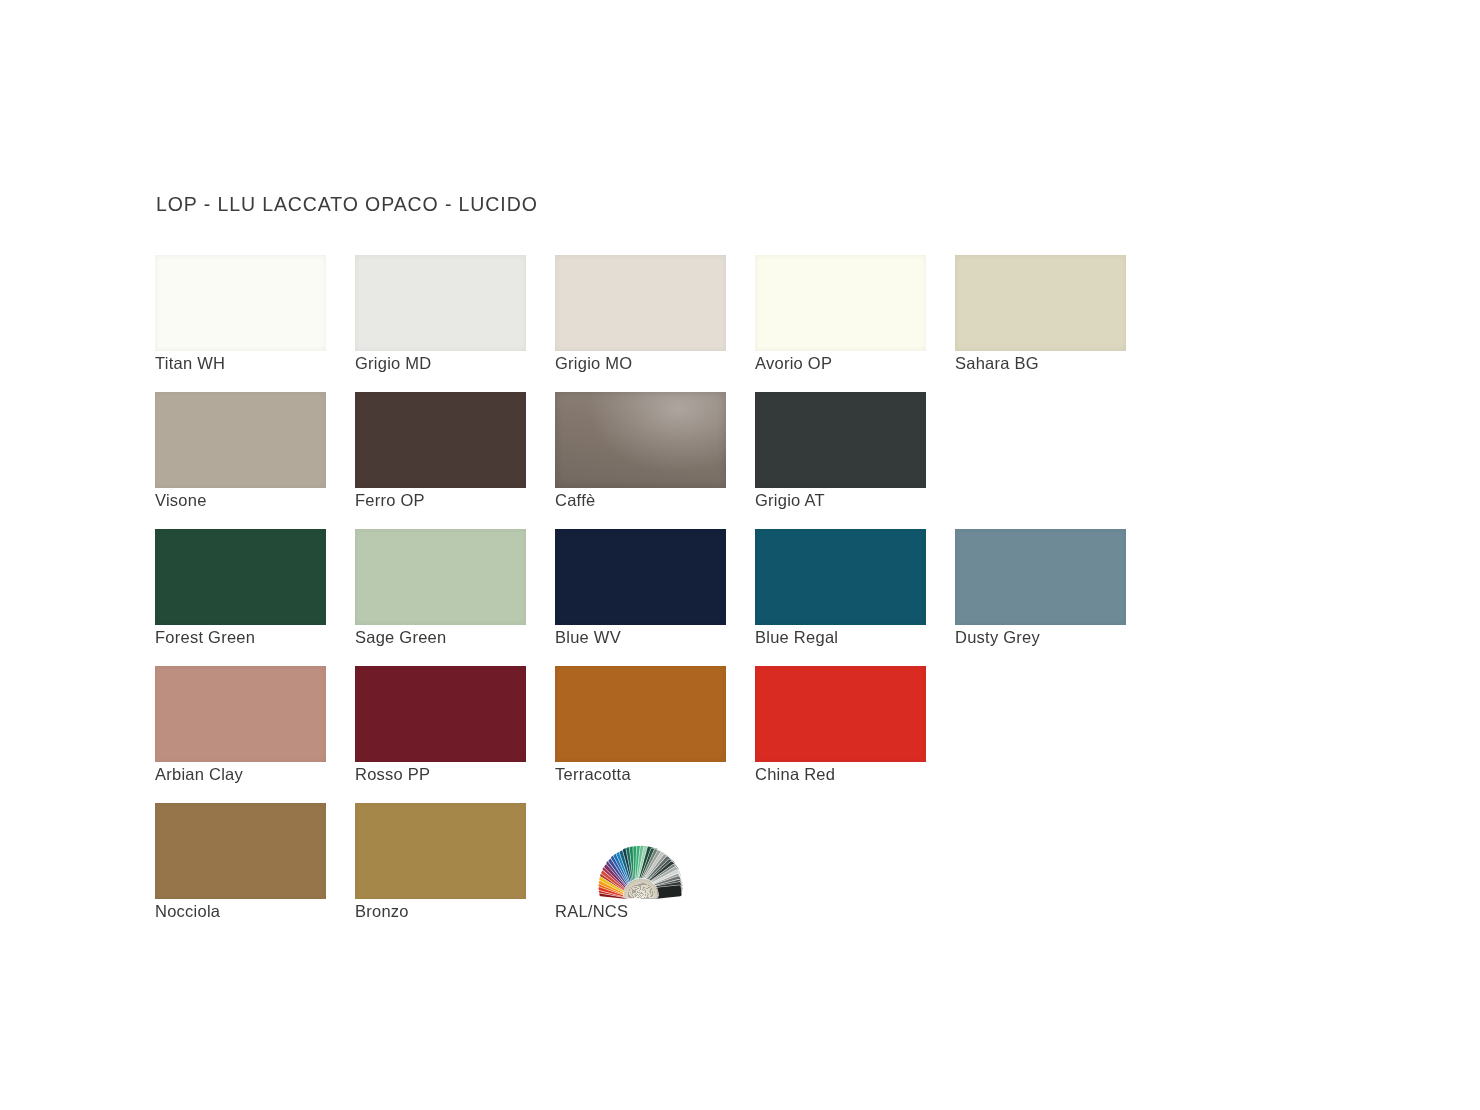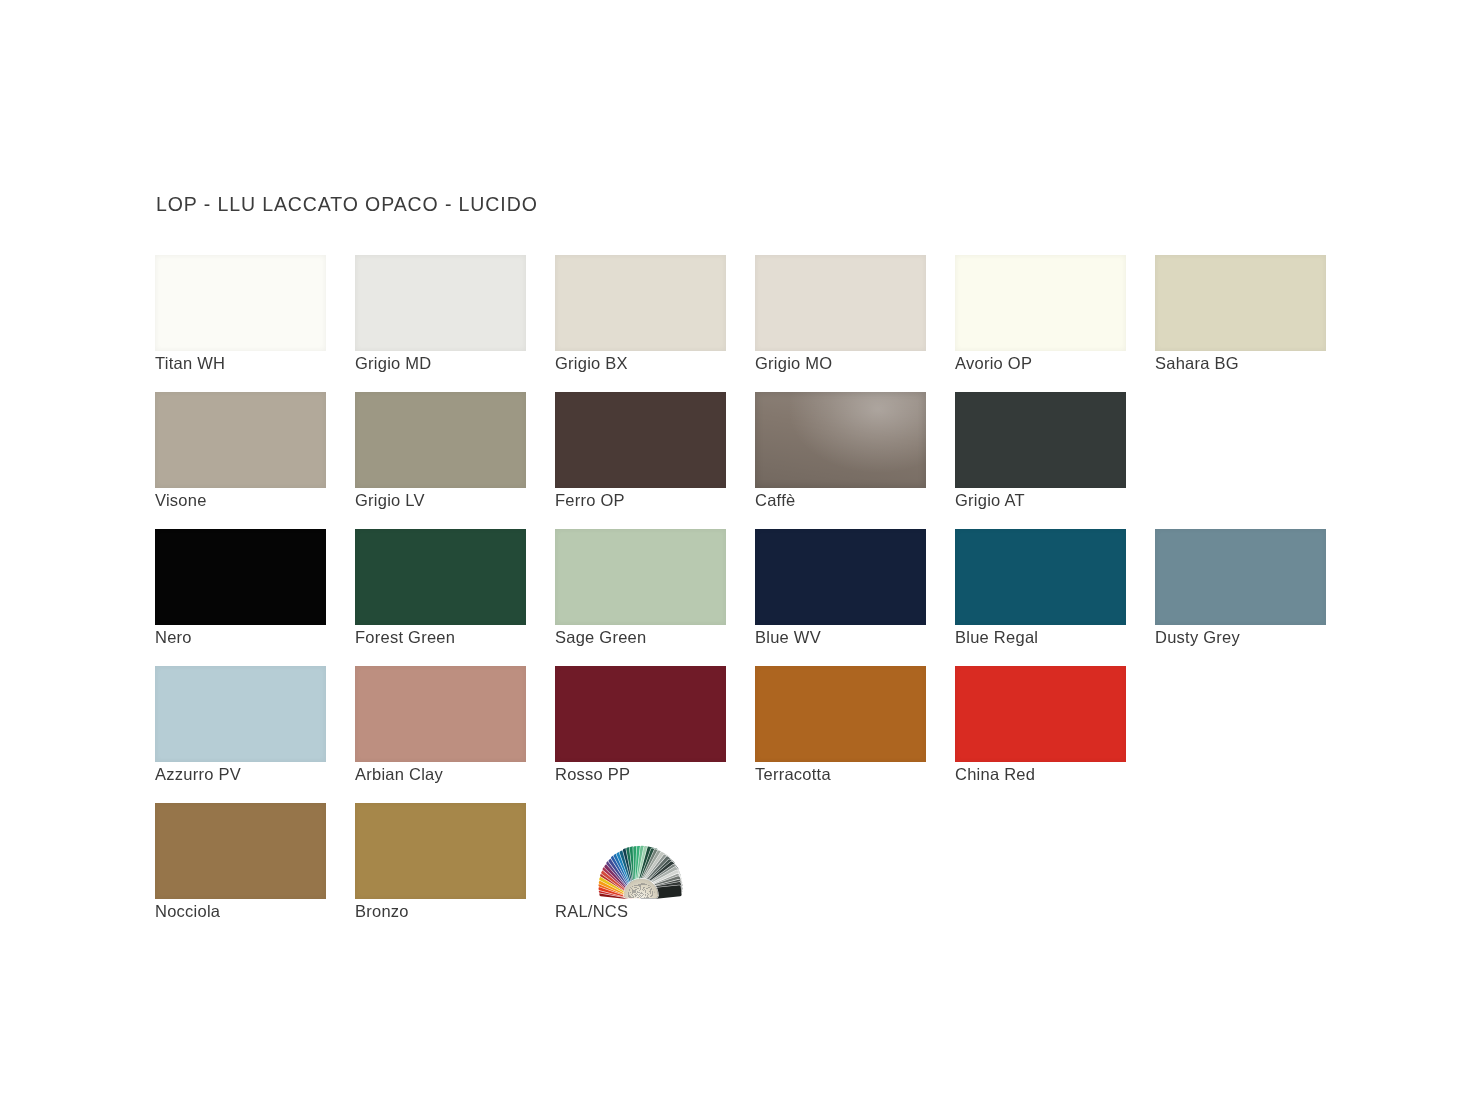--- a/index.html
+++ b/index.html
@@ -164,64 +164,52 @@
       <div class="swatch-row">
         <div class="swatch-cell">
           <div class="swatch-chip soft" style="background: rgb(251, 251, 246);"></div>
           <div class="swatch-label">Titan WH</div>
         </div>
         <div class="swatch-cell">
           <div class="swatch-chip soft" style="background: rgb(232, 232, 228);"></div>
           <div class="swatch-label">Grigio MD</div>
         </div>
         <div class="swatch-cell">
-          <div class="swatch-chip soft" style="background: rgb(226, 221, 209);"></div>
-          <div class="swatch-label">Grigio BX</div>
-        </div>
-        <div class="swatch-cell">
           <div class="swatch-chip soft" style="background: rgb(227, 221, 211);"></div>
           <div class="swatch-label">Grigio MO</div>
         </div>
         <div class="swatch-cell">
           <div class="swatch-chip soft" style="background: rgb(251, 251, 238);"></div>
           <div class="swatch-label">Avorio OP</div>
         </div>
         <div class="swatch-cell">
           <div class="swatch-chip soft" style="background: rgb(220, 216, 191);"></div>
           <div class="swatch-label">Sahara BG</div>
         </div>
       </div>
       <div class="swatch-row">
         <div class="swatch-cell">
           <div class="swatch-chip soft" style="background: rgb(178, 169, 154);"></div>
           <div class="swatch-label">Visone</div>
         </div>
         <div class="swatch-cell">
-          <div class="swatch-chip soft" style="background: rgb(157, 152, 132);"></div>
-          <div class="swatch-label">Grigio LV</div>
-        </div>
-        <div class="swatch-cell">
           <div class="swatch-chip soft" style="background: rgb(74, 58, 54);"></div>
           <div class="swatch-label">Ferro OP</div>
         </div>
         <div class="swatch-cell">
           <div class="swatch-chip metallic" style="background: rgb(131, 119, 109);"></div>
           <div class="swatch-label">Caffè</div>
         </div>
         <div class="swatch-cell">
           <div class="swatch-chip soft" style="background: rgb(52, 58, 57);"></div>
           <div class="swatch-label">Grigio AT</div>
         </div>
       </div>
       <div class="swatch-row">
         <div class="swatch-cell">
-          <div class="swatch-chip soft" style="background: rgb(5, 5, 5);"></div>
-          <div class="swatch-label">Nero</div>
-        </div>
-        <div class="swatch-cell">
           <div class="swatch-chip soft" style="background: rgb(35, 74, 55);"></div>
           <div class="swatch-label">Forest Green</div>
         </div>
         <div class="swatch-cell">
           <div class="swatch-chip soft" style="background: rgb(184, 201, 176);"></div>
           <div class="swatch-label">Sage Green</div>
         </div>
         <div class="swatch-cell">
           <div class="swatch-chip soft" style="background: rgb(20, 32, 58);"></div>
           <div class="swatch-label">Blue WV</div>
@@ -229,24 +217,20 @@
         <div class="swatch-cell">
           <div class="swatch-chip soft" style="background: rgb(16, 85, 106);"></div>
           <div class="swatch-label">Blue Regal</div>
         </div>
         <div class="swatch-cell">
           <div class="swatch-chip soft" style="background: rgb(109, 138, 150);"></div>
           <div class="swatch-label">Dusty Grey</div>
         </div>
       </div>
       <div class="swatch-row">
-        <div class="swatch-cell">
-          <div class="swatch-chip soft" style="background: rgb(182, 205, 213);"></div>
-          <div class="swatch-label">Azzurro PV</div>
-        </div>
         <div class="swatch-cell">
           <div class="swatch-chip soft" style="background: rgb(189, 143, 128);"></div>
           <div class="swatch-label">Arbian Clay</div>
         </div>
         <div class="swatch-cell">
           <div class="swatch-chip soft" style="background: rgb(112, 27, 40);"></div>
           <div class="swatch-label">Rosso PP</div>
         </div>
         <div class="swatch-cell">
           <div class="swatch-chip soft" style="background: rgb(173, 101, 32);"></div>

